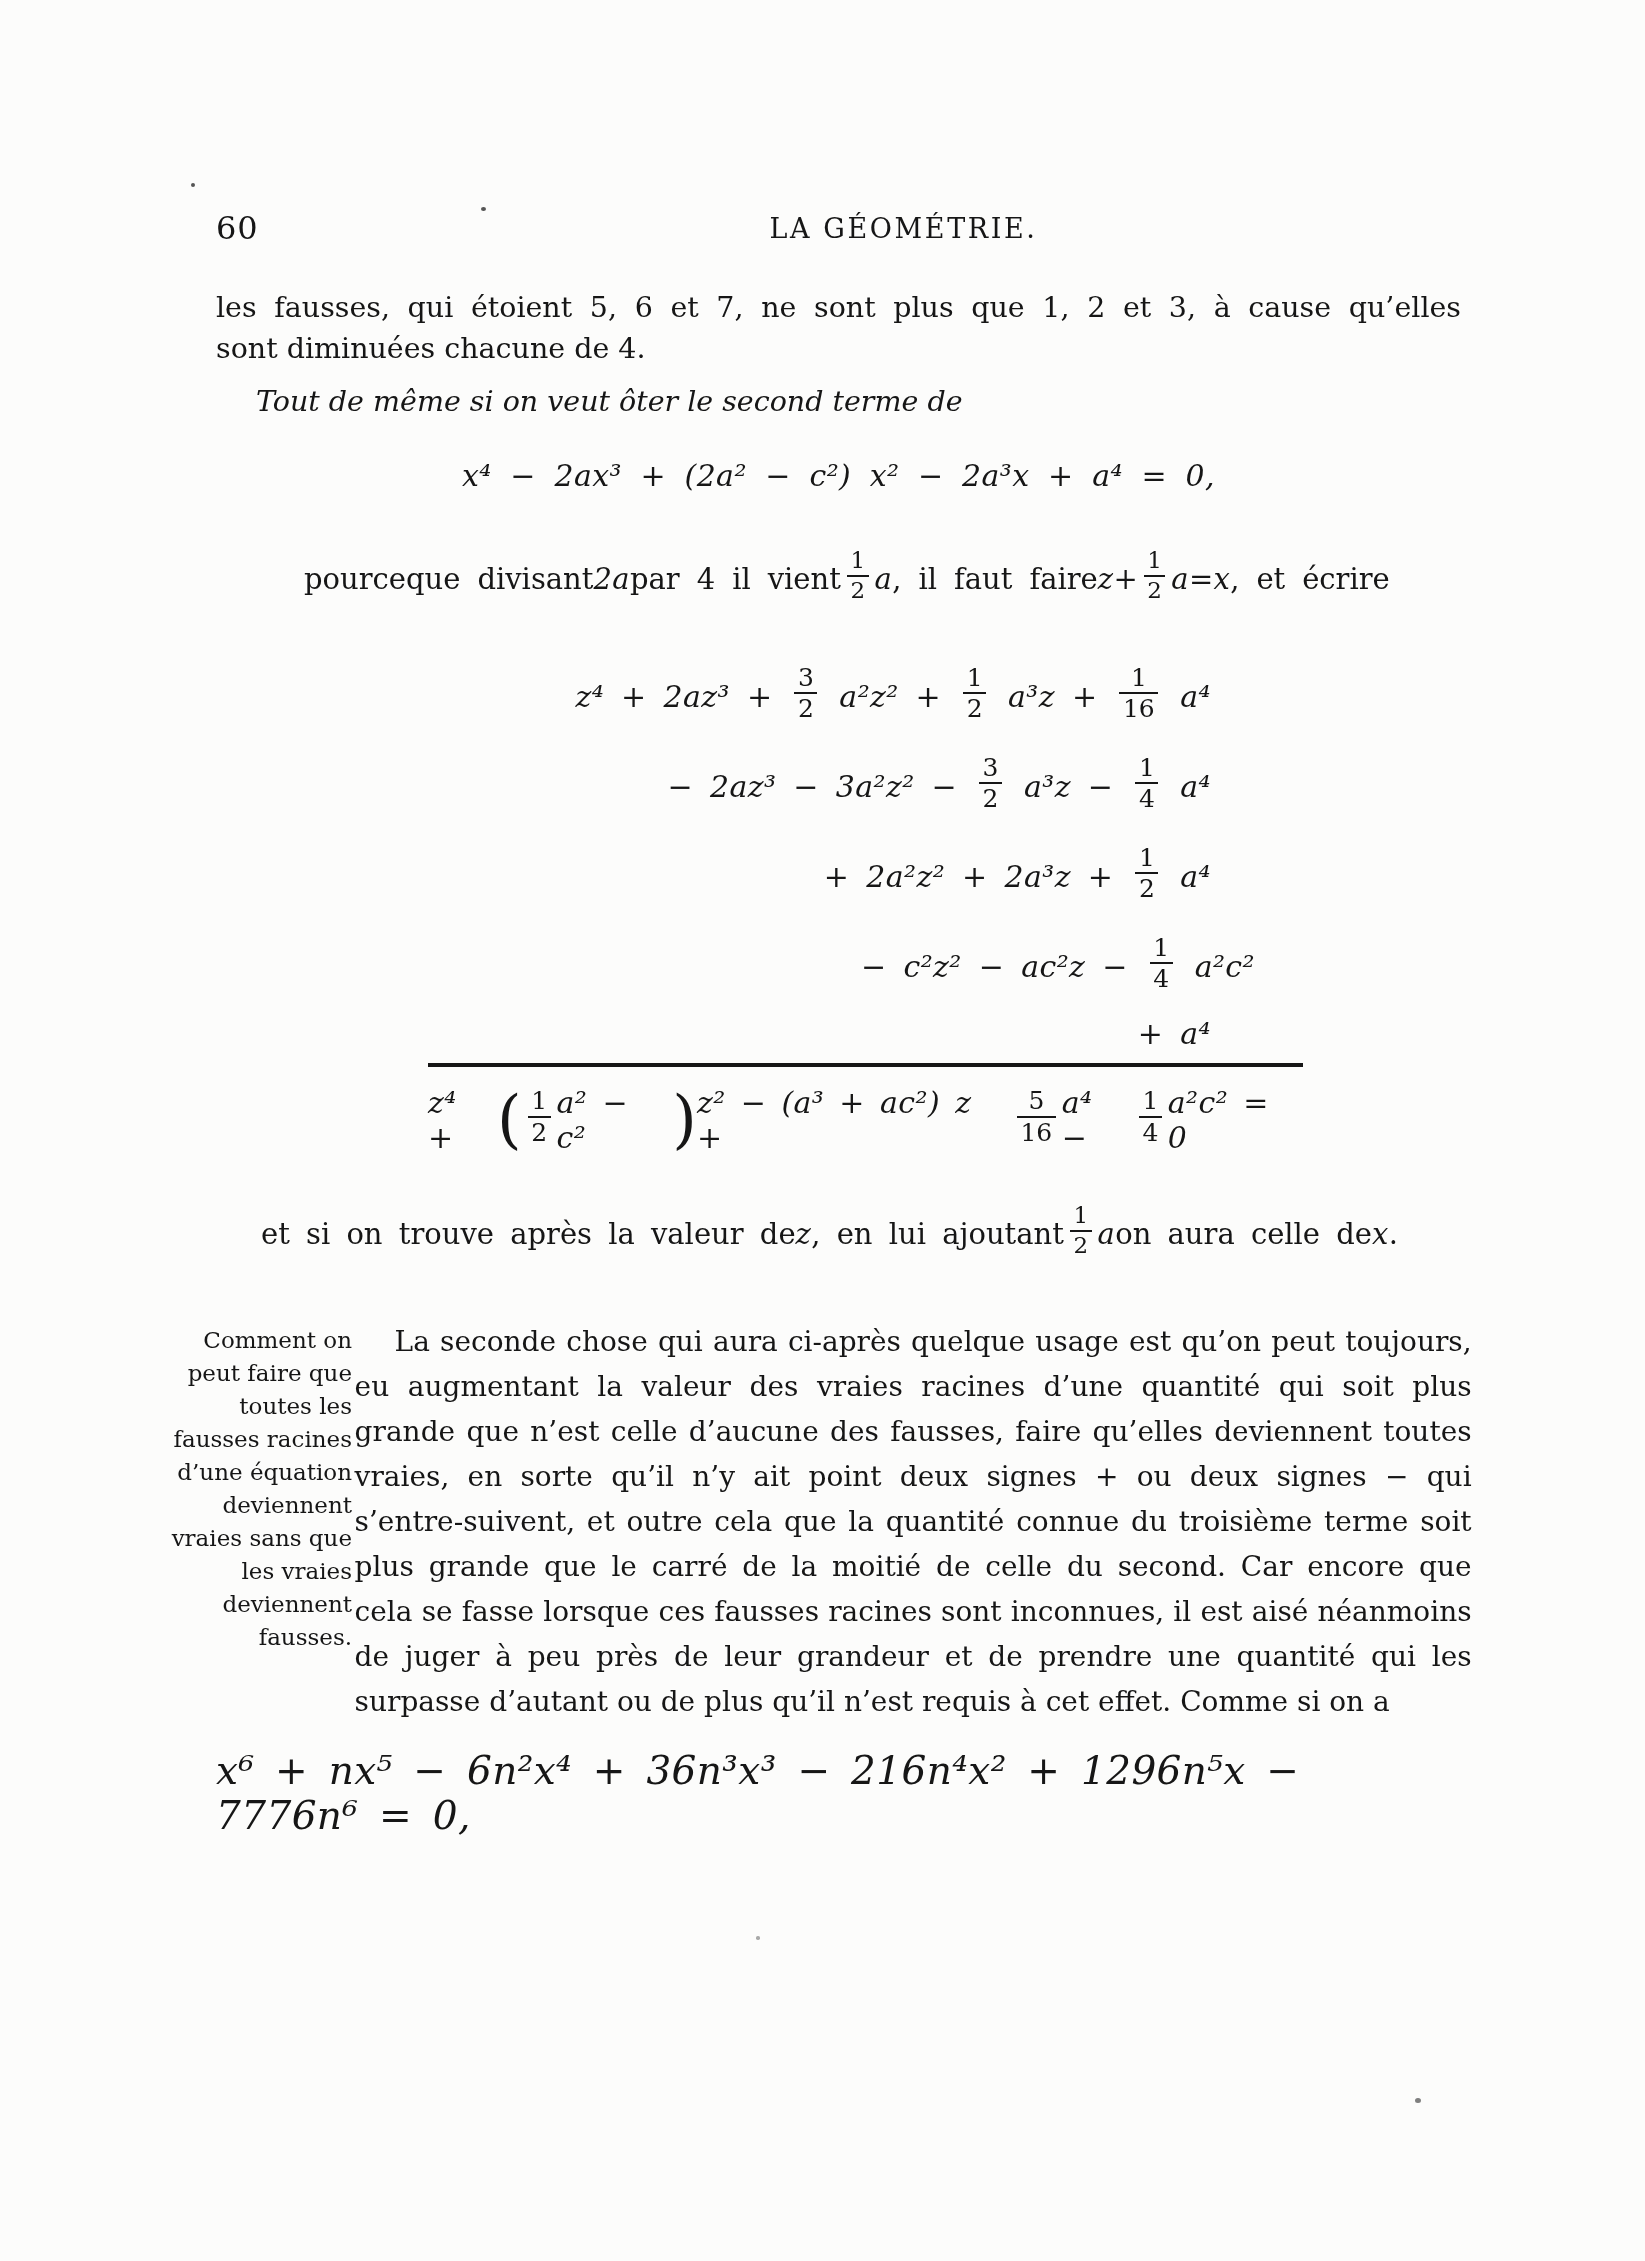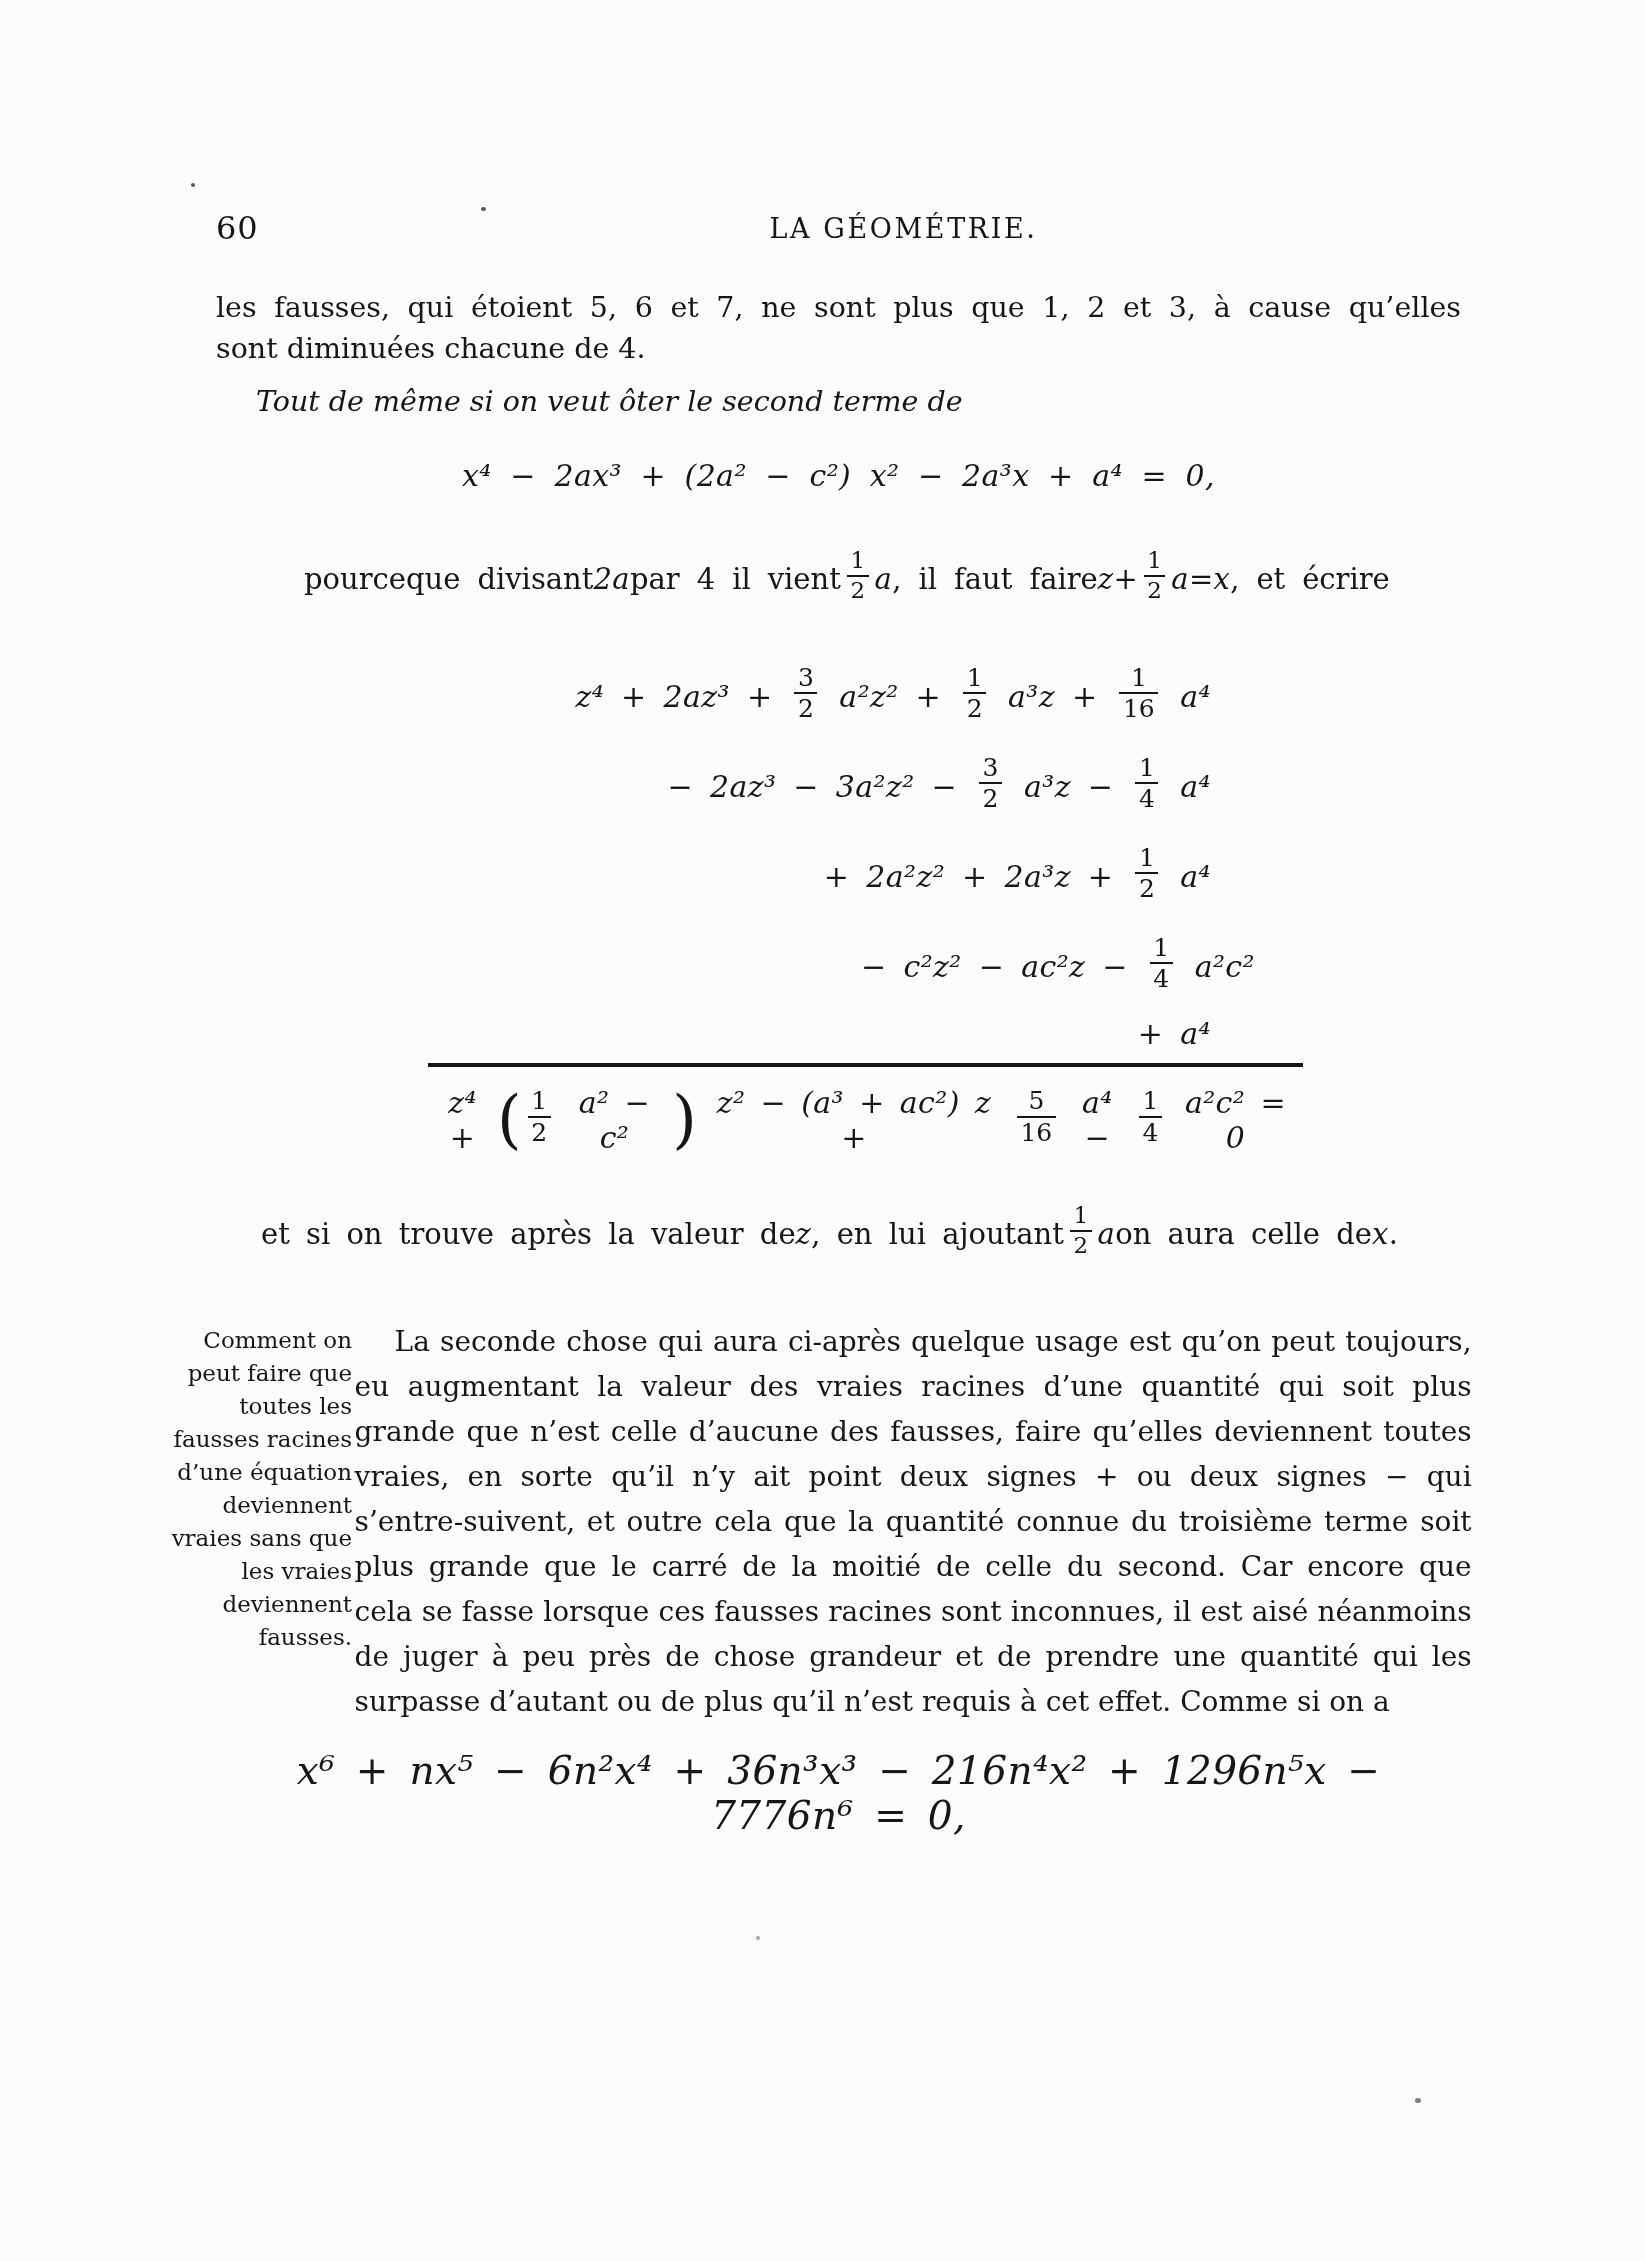--- a/index.html
+++ b/index.html
@@ -16,21 +16,21 @@
   .running-title{position:absolute;left:216px;width:1245px;top:3.5px;text-align:center;font-size:27px;letter-spacing:2.6px;transform:translateX(65px);}
   .col{margin-left:216px;width:1245px;}
   .bodytext{font-size:28.5px;line-height:41px;}
   .just-lines > div{text-align:justify;text-align-last:justify;white-space:nowrap;}
   .just-lines > div:last-child{text-align-last:left;}
   .intro{margin-top:35px;}
   .tout{margin-top:12px;text-indent:40px;font-size:28.5px;line-height:41px;font-style:italic;}
   .eqcenter{display:flex;justify-content:center;align-items:center;}
   .eq1{margin-top:26px;height:54px;font-size:30px;word-spacing:8.6px;}
   .rm{font-style:normal;}
-  .mi{font-style:italic;letter-spacing:0.4px;text-align:center;}
+  .mi{font-style:italic;letter-spacing:0.4px;}
   .frac{display:inline-block;vertical-align:middle;text-align:center;font-style:normal;font-size:25px;line-height:1.12;margin:0 6px;position:relative;top:-2.6px;}
   .frac .num{display:block;padding:0 3.5px 0.9px;border-bottom:2.6px solid #161616;}
   .frac .den{display:block;padding:0.9px 3.5px 0;}
   .bigp{font-style:normal;font-size:2.1em;line-height:0;vertical-align:-0.10em;font-weight:300;}
   .divide-line{margin-top:28px;padding-left:88px;font-size:29px;height:97px;display:flex;align-items:center;word-spacing:7.8px;}
   .divide-line .frac,.zline .frac{font-size:23px;}
   
   .expansion{margin-left:428px;width:875px;margin-top:24px;font-size:30px;}
   .exline{display:flex;justify-content:flex-end;align-items:center;word-spacing:7px;gap:16px;}
   .h-fr{height:90px;}
@@ -196,21 +196,21 @@
         <div>fausses.</div>
       </div>
     <div class="para2 just-lines">
         <div>La seconde chose qui aura ci-après quelque usage est qu’on peut toujours,</div>
         <div>eu augmentant la valeur des vraies racines d’une quantité qui soit plus</div>
         <div>grande que n’est celle d’aucune des fausses, faire qu’elles deviennent toutes</div>
         <div>vraies, en sorte qu’il n’y ait point deux signes + ou deux signes − qui</div>
         <div>s’entre-suivent, et outre cela que la quantité connue du troisième terme soit</div>
         <div>plus grande que le carré de la moitié de celle du second. Car encore que</div>
         <div>cela se fasse lorsque ces fausses racines sont inconnues, il est aisé néanmoins</div>
-        <div>de juger à peu près de chose grandeur et de prendre une quantité qui les</div>
+        <div>de juger à peu près de leur grandeur et de prendre une quantité qui les</div>
         <div>surpasse d’autant ou de plus qu’il n’est requis à cet effet. Comme si on a</div>
       </div>
   </div>
 
   <div class="col eqcenter eq2">
       <span class="mi">x⁶ + nx⁵ − 6n²x⁴ + 36n³x³ − 216n⁴x² + 1296n⁵x − 7776n⁶ = 0,</span>
     </div>
 
   <div class="speck" style="left:191px;top:183px;width:4.3px;height:4.3px;"></div>
   <div class="speck" style="left:481px;top:207px;width:5.2px;height:4.3px;"></div>

